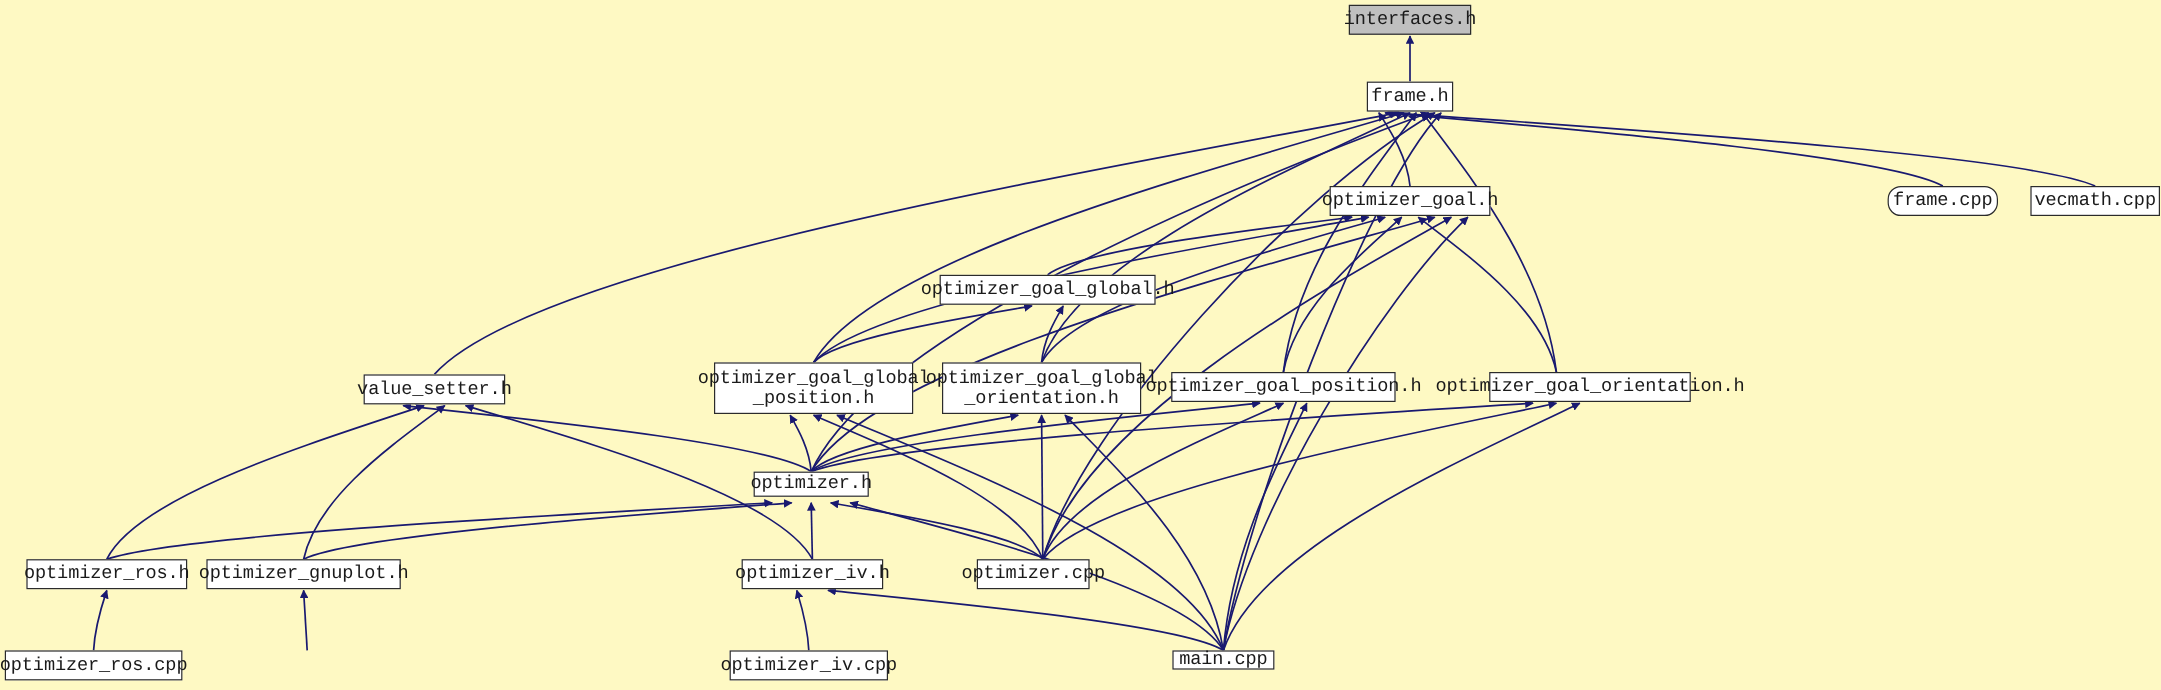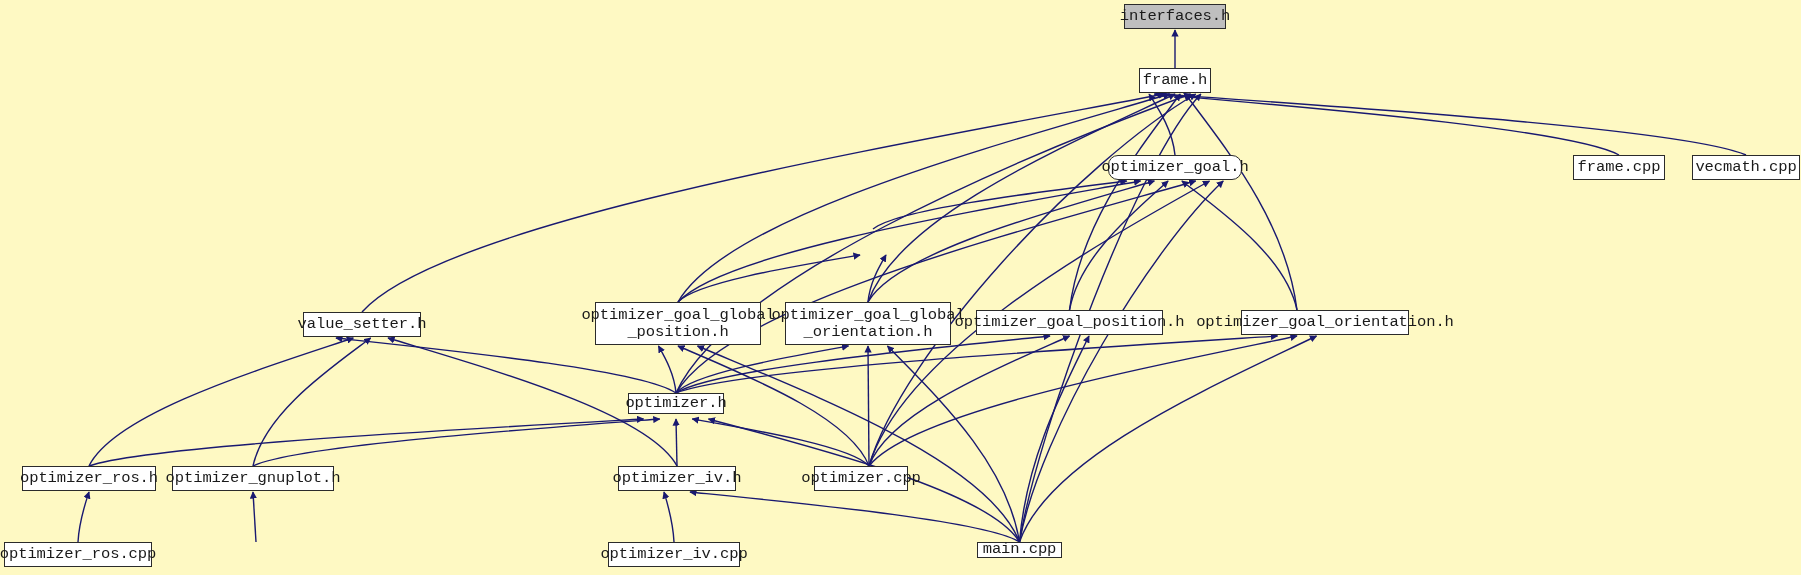--- a/index.html
+++ b/index.html
@@ -112,23 +112,24 @@
         <path d="M 1019.5 542 C 988.4 490.85, 817.35 448.69, 708.5 419" marker-end="url(#arrow)"></path>
         <path d="M 78 542 C 79.1 520.9625, 85.15 503.6225, 89 492" marker-end="url(#arrow)"></path>
         <path d="M 256 542 L 253 492" marker-end="url(#arrow)"></path>
         <path d="M 674 542 C 673 520.9625, 667.5 503.6225, 664 492" marker-end="url(#arrow)"></path>
         <path d="M 1019.5 542 C 986.55 520.9625, 805.325 503.6225, 690 492" marker-end="url(#arrow)"></path>
       </g>
   </svg>
   <div id="node-layer">
       <div class="node highlight" style="left: 1124px; top: 4px; width: 102px; height: 25px;">interfaces.h</div>
       <div class="node" style="left: 1139px; top: 68px; width: 72px; height: 25px;">frame.h</div>
-      <div class="node" style="left: 1573px; top: 155px; width: 92px; height: 25px;">frame.cpp</div>
+      <div class="node" style="left: 1573px; top: 155px; width: 92px; height: 25px; border-radius: 11px;">frame.cpp</div>
       <div class="node" style="left: 1692px; top: 155px; width: 108px; height: 25px;">vecmath.cpp</div>
-      <div class="node" style="left: 1108px; top: 155px; width: 134px; height: 25px; border-radius: 10px;">optimizer_goal.h</div>
+      <div class="node" style="left: 1108px; top: 155px; width: 134px; height: 25px;">optimizer_goal.h</div>
+      <div class="node" style="left: 783px; top: 229px; width: 180px; height: 25px;">optimizer_goal_global.h</div>
       <div class="node" style="left: 303px; top: 312px; width: 118px; height: 25px;">value_setter.h</div>
       <div class="node two-line" style="left: 595px; top: 302px; width: 166px; height: 43px;">optimizer_goal_global
 _position.h</div>
       <div class="node two-line" style="left: 785px; top: 302px; width: 166px; height: 43px;">optimizer_goal_global
 _orientation.h</div>
       <div class="node" style="left: 976px; top: 310px; width: 187px; height: 25px;">optimizer_goal_position.h</div>
       <div class="node" style="left: 1194px; top: 310px; width: 168px; height: 25px; margin-left: 47px;">optimizer_goal_orientation.h</div>
       <div class="node" style="left: 628px; top: 393px; width: 96px; height: 21px;">optimizer.h</div>
       <div class="node" style="left: 22px; top: 466px; width: 134px; height: 25px;">optimizer_ros.h</div>
       <div class="node" style="left: 172px; top: 466px; width: 162px; height: 25px;">optimizer_gnuplot.h</div>

